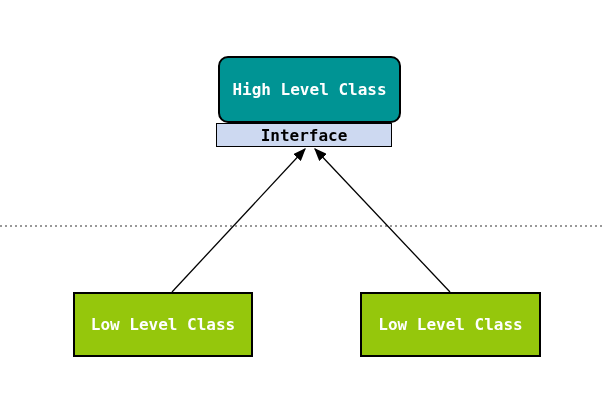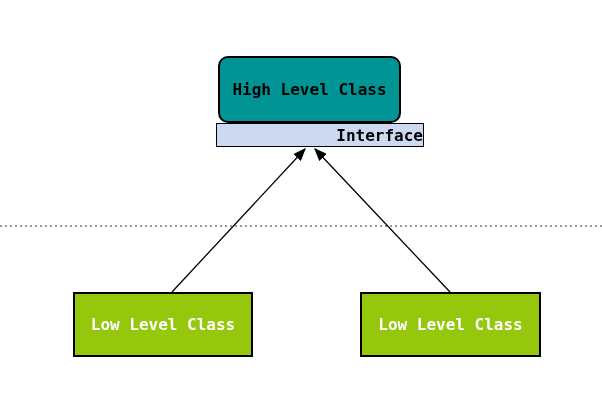--- a/index.html
+++ b/index.html
@@ -53,24 +53,23 @@
   .box-high {
     left: 218px;
     top: 56px;
     width: 183px;
     height: 67px;
     border-radius: 10px;
   }
   .box-interface {
     left: 216px;
     top: 123px;
-    width: 208px;
+    width: 176px;
     height: 24px;
     border-width: 1.5px;
-    justify-content: flex-end;
   }
   .box-low-left {
     left: 73px;
     top: 292px;
     width: 180px;
     height: 65px;
   }
   .box-low-right {
     left: 360px;
     top: 292px;
@@ -90,21 +89,21 @@
       </marker>
     </defs>
 
     <line class="divider-line" x1="0" y1="226" x2="602" y2="226"></line>
 
     <line class="connector" x1="172" y1="292" x2="305" y2="149" marker-end="url(#arrow)"></line>
 
     <line class="connector" x1="450" y1="292" x2="315" y2="149" marker-end="url(#arrow)"></line>
   </svg>
 
-  <div class="box box-high" style="background: rgb(0, 148, 148); color: #000000;">
+  <div class="box box-high" style="background: rgb(0, 148, 148); color: #ffffff;">
     <span>High Level Class</span>
   </div>
 
   <div class="box box-interface" style="background: rgb(205, 217, 241); color: rgb(0, 0, 0);">
     <span>Interface</span>
   </div>
 
   <div class="box box-low-left" style="background: rgb(149, 199, 12); color: rgb(255, 255, 255);">
     <span>Low Level Class</span>
   </div>

